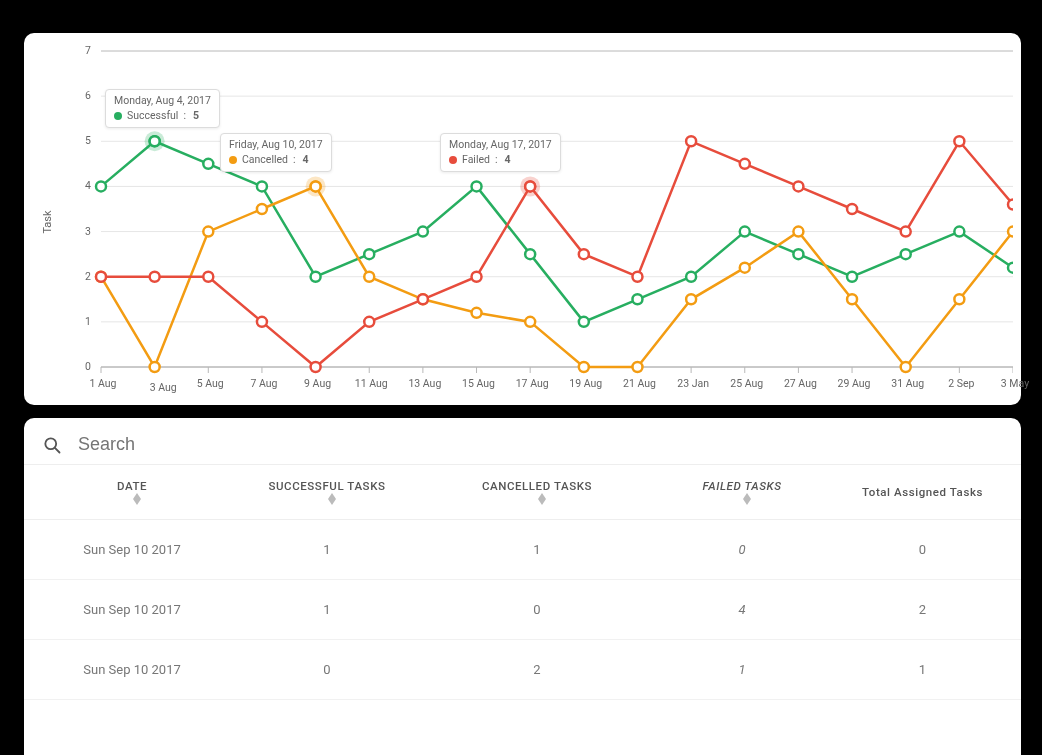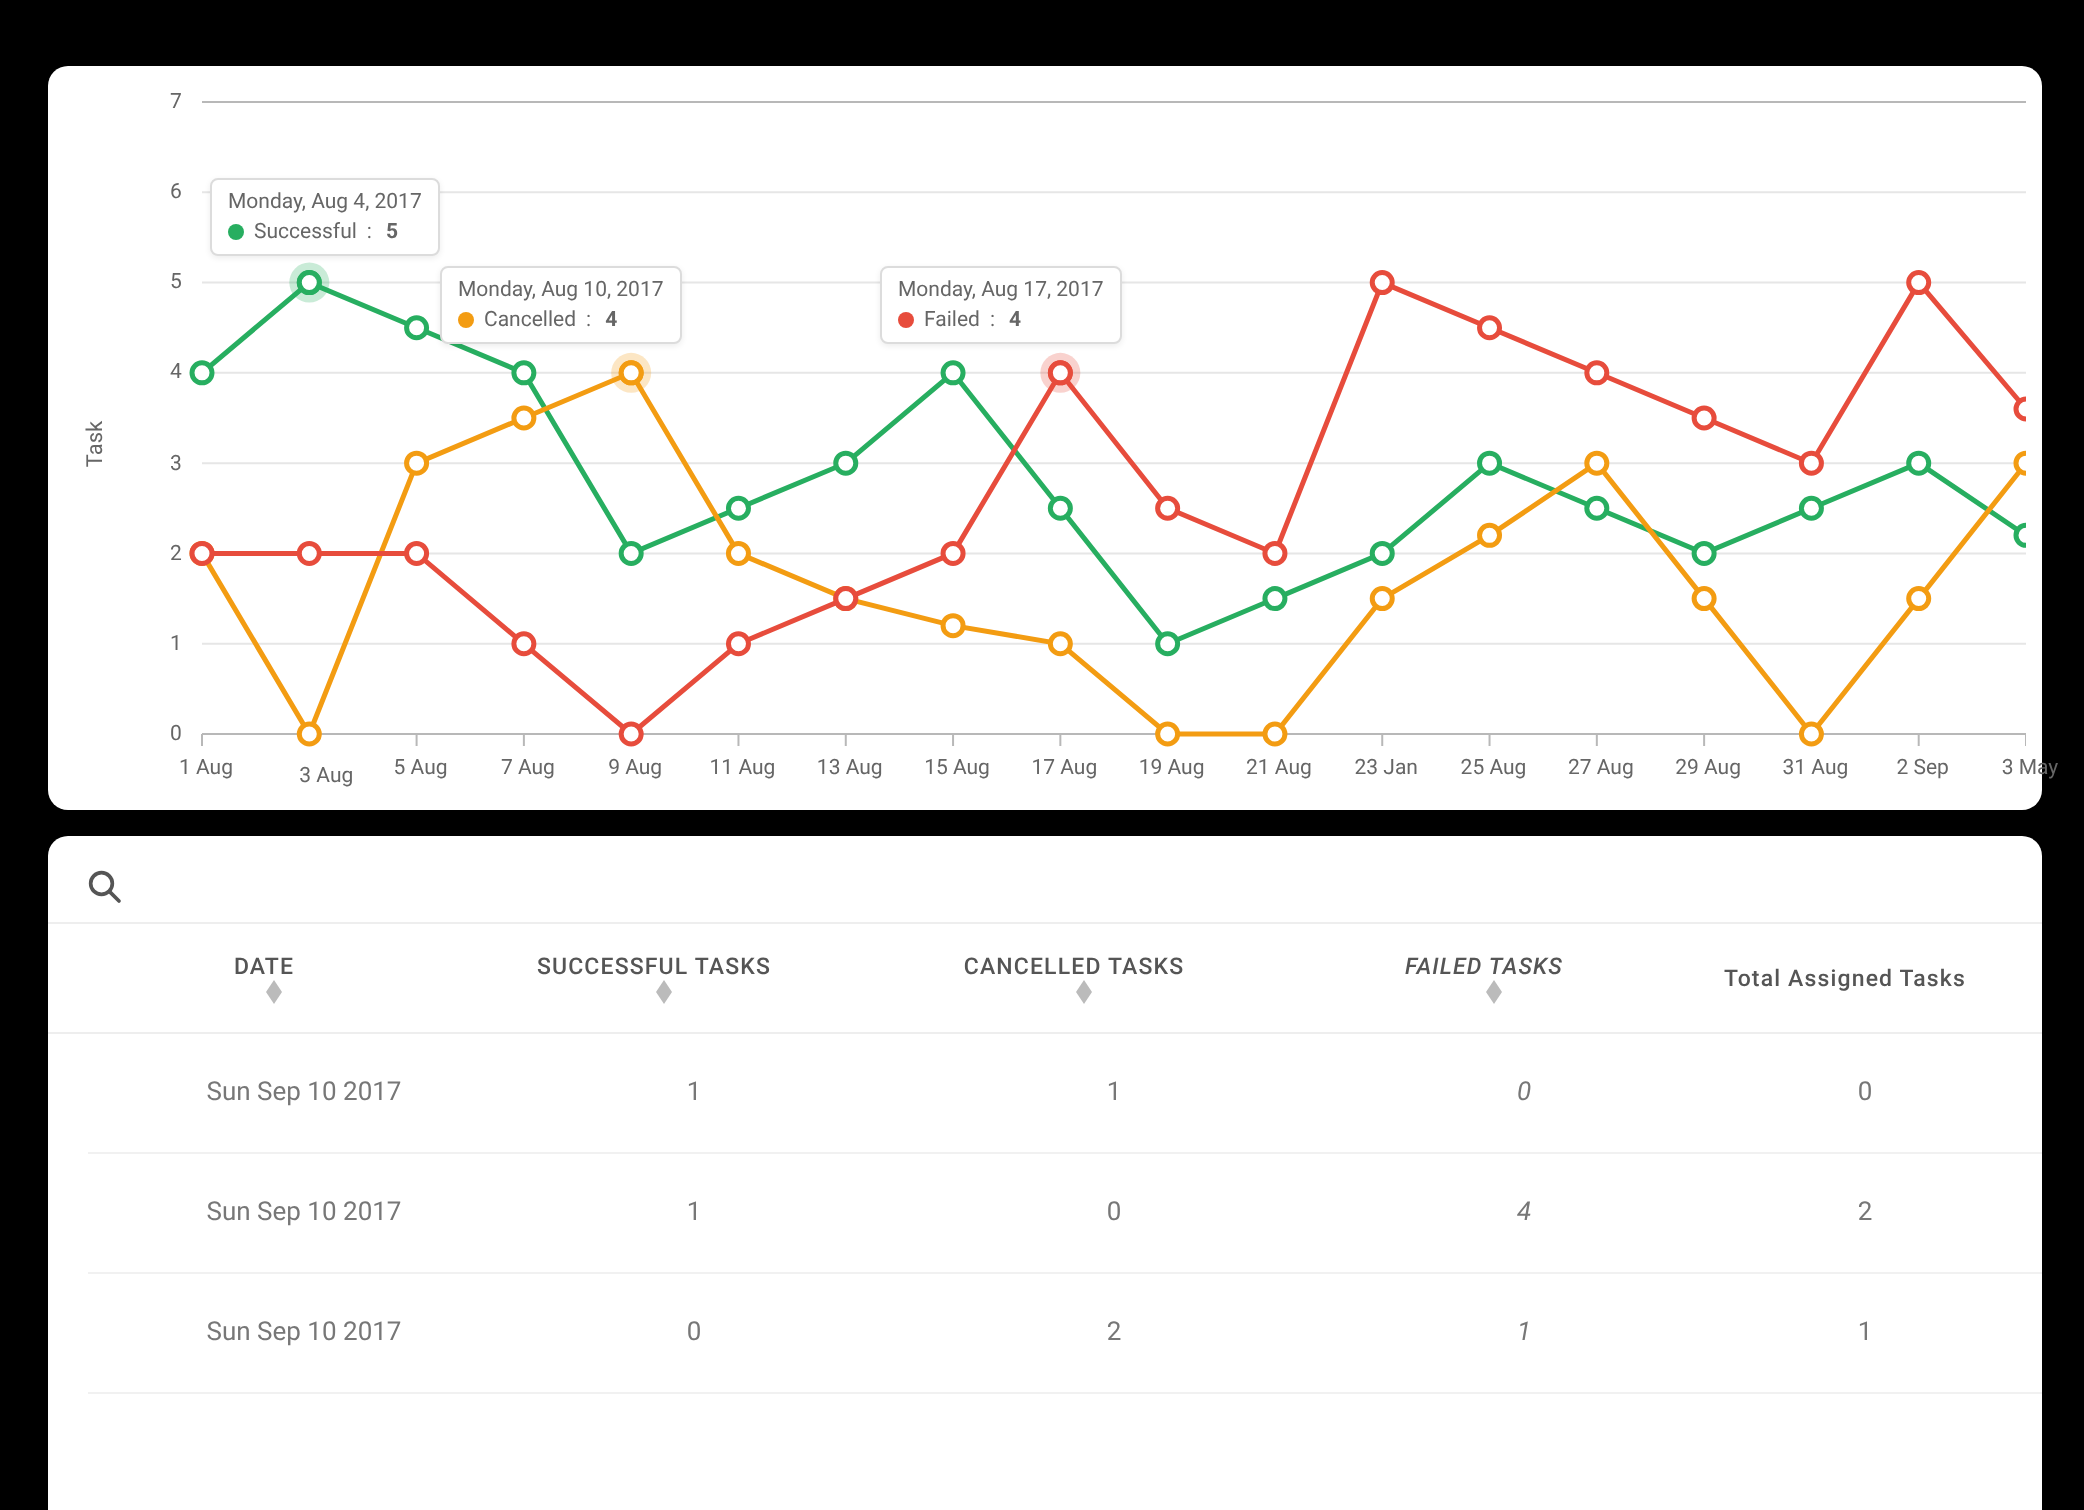--- a/index.html
+++ b/index.html
@@ -175,21 +175,20 @@
   .sort svg { width: 8px; height: 6px; }
   .sort .up { fill: #bbb; }
   .sort .down { fill: #bbb; }
   .tbody-row {
     display: flex;
     align-items: center;
     padding: 22px 18px;
     font-size: 13px;
     color: #777;
     border-bottom: 1px solid #f1f1f1;
-    margin-left: 20px;
   }
   .tbody-row .col.date { color: #777; }
 </style>
 </head>
 <body>
 
 <div class="stage">
 
   <div class="card chart-card">
     <div class="chart-inner">
@@ -292,21 +291,21 @@
         <div class="tooltip" id="tip1" style="left:22px; top:42px;">
           <div>Monday, Aug 4, 2017</div>
           <div class="row">
             <span class="dot" id="tip1dot" style="background: rgb(39, 174, 96);"></span>
             <span>Successful</span>
               <span>:</span>
             <b class="val">5</b>
           </div>
         </div>
         <div class="tooltip" id="tip2" style="left:137px; top:86px;">
-          <div>Monday, Aug 10, 2017</div>
+          <div>Friday, Aug 10, 2017</div>
           <div class="row">
             <span class="dot" id="tip2dot" style="background: rgb(243, 156, 18);"></span>
             <span>Cancelled</span>
               <span>:</span>
             <b class="val">4</b>
           </div>
         </div>
         <div class="tooltip" id="tip3" style="left:357px; top:86px;">
           <div>Monday, Aug 17, 2017</div>
           <div class="row">
@@ -348,20 +347,21 @@
   </div>
 
   <div class="card table-card">
     <div class="search-bar">
       <span class="search-icon">
         <svg width="20" height="20" viewBox="0 0 24 24" fill="none">
           <circle cx="10.5" cy="10.5" r="6.5" stroke="#555" stroke-width="2.2"></circle>
           <line x1="15.5" y1="15.5" x2="21" y2="21" stroke="#555" stroke-width="2.2" stroke-linecap="round"></line>
         </svg>
       </span>
+      <input class="search-input" placeholder="Search" style="">
     </div>
 
     <div class="table-wrap">
       <div class="thead-row">
         <div class="col date">
           <span class="label-text">DATE</span>
           <span class="sort">
             <svg viewBox="0 0 8 6">
                 <polygon class="up" points="4,0 8,6 0,6"></polygon>
               </svg>

